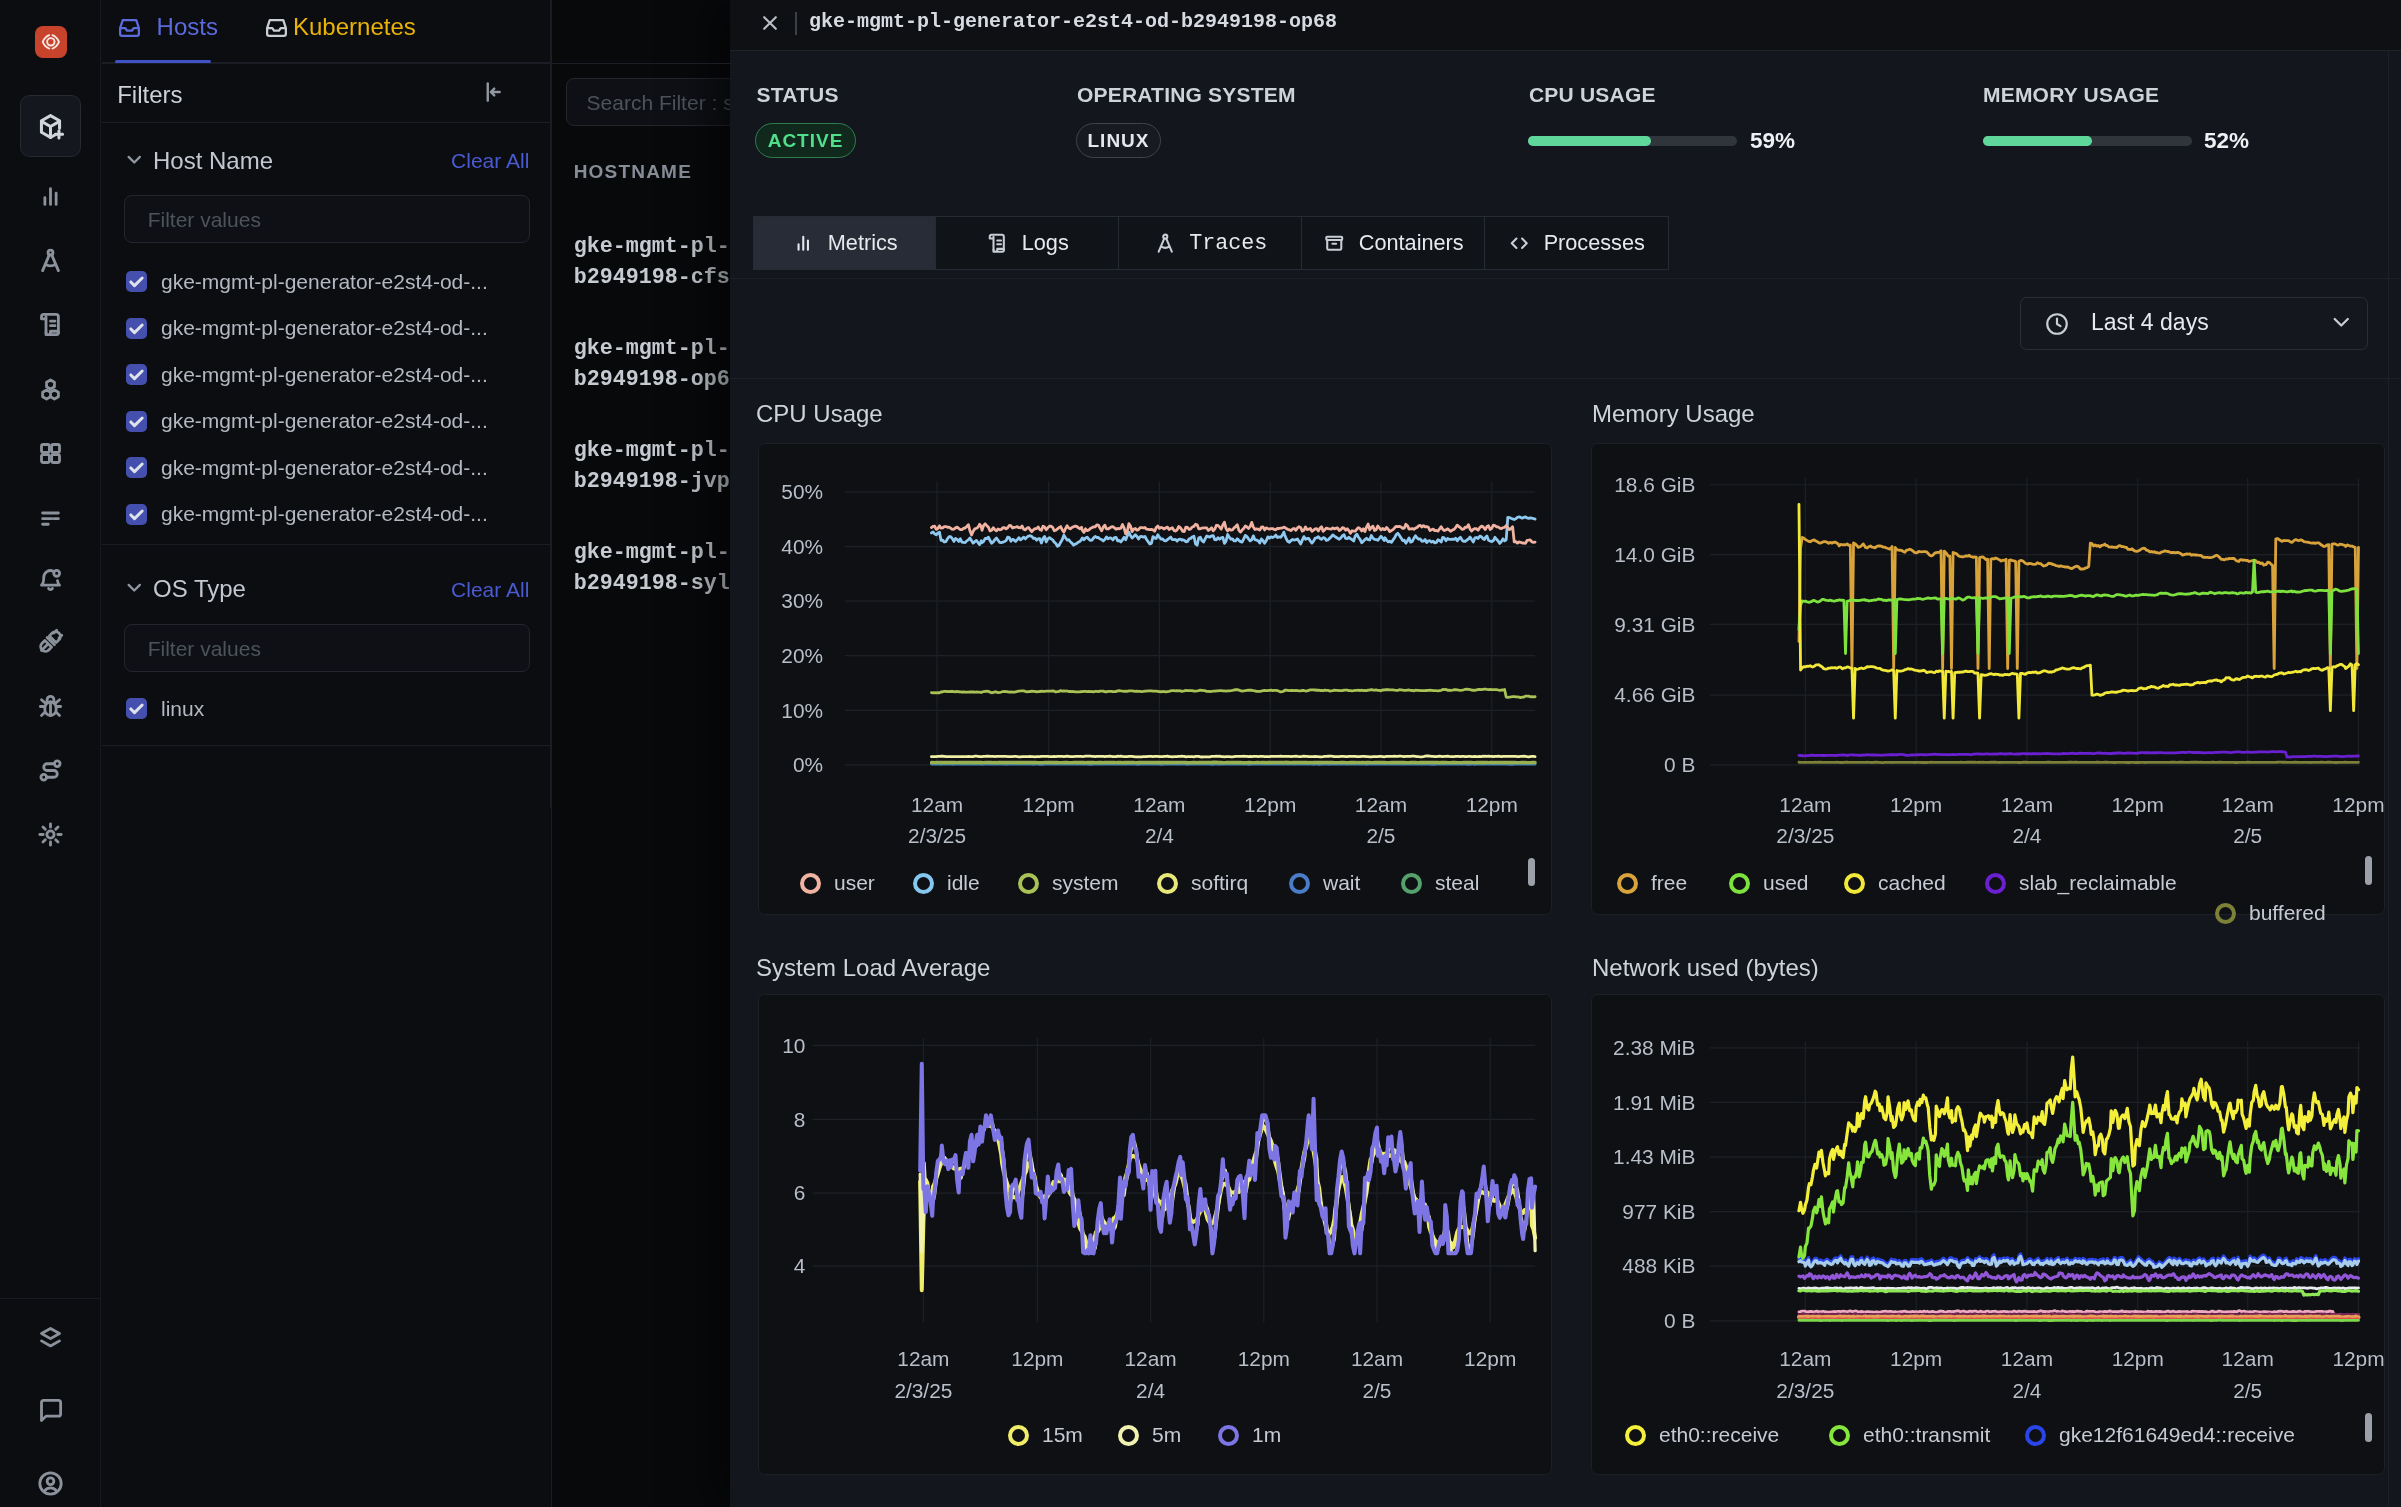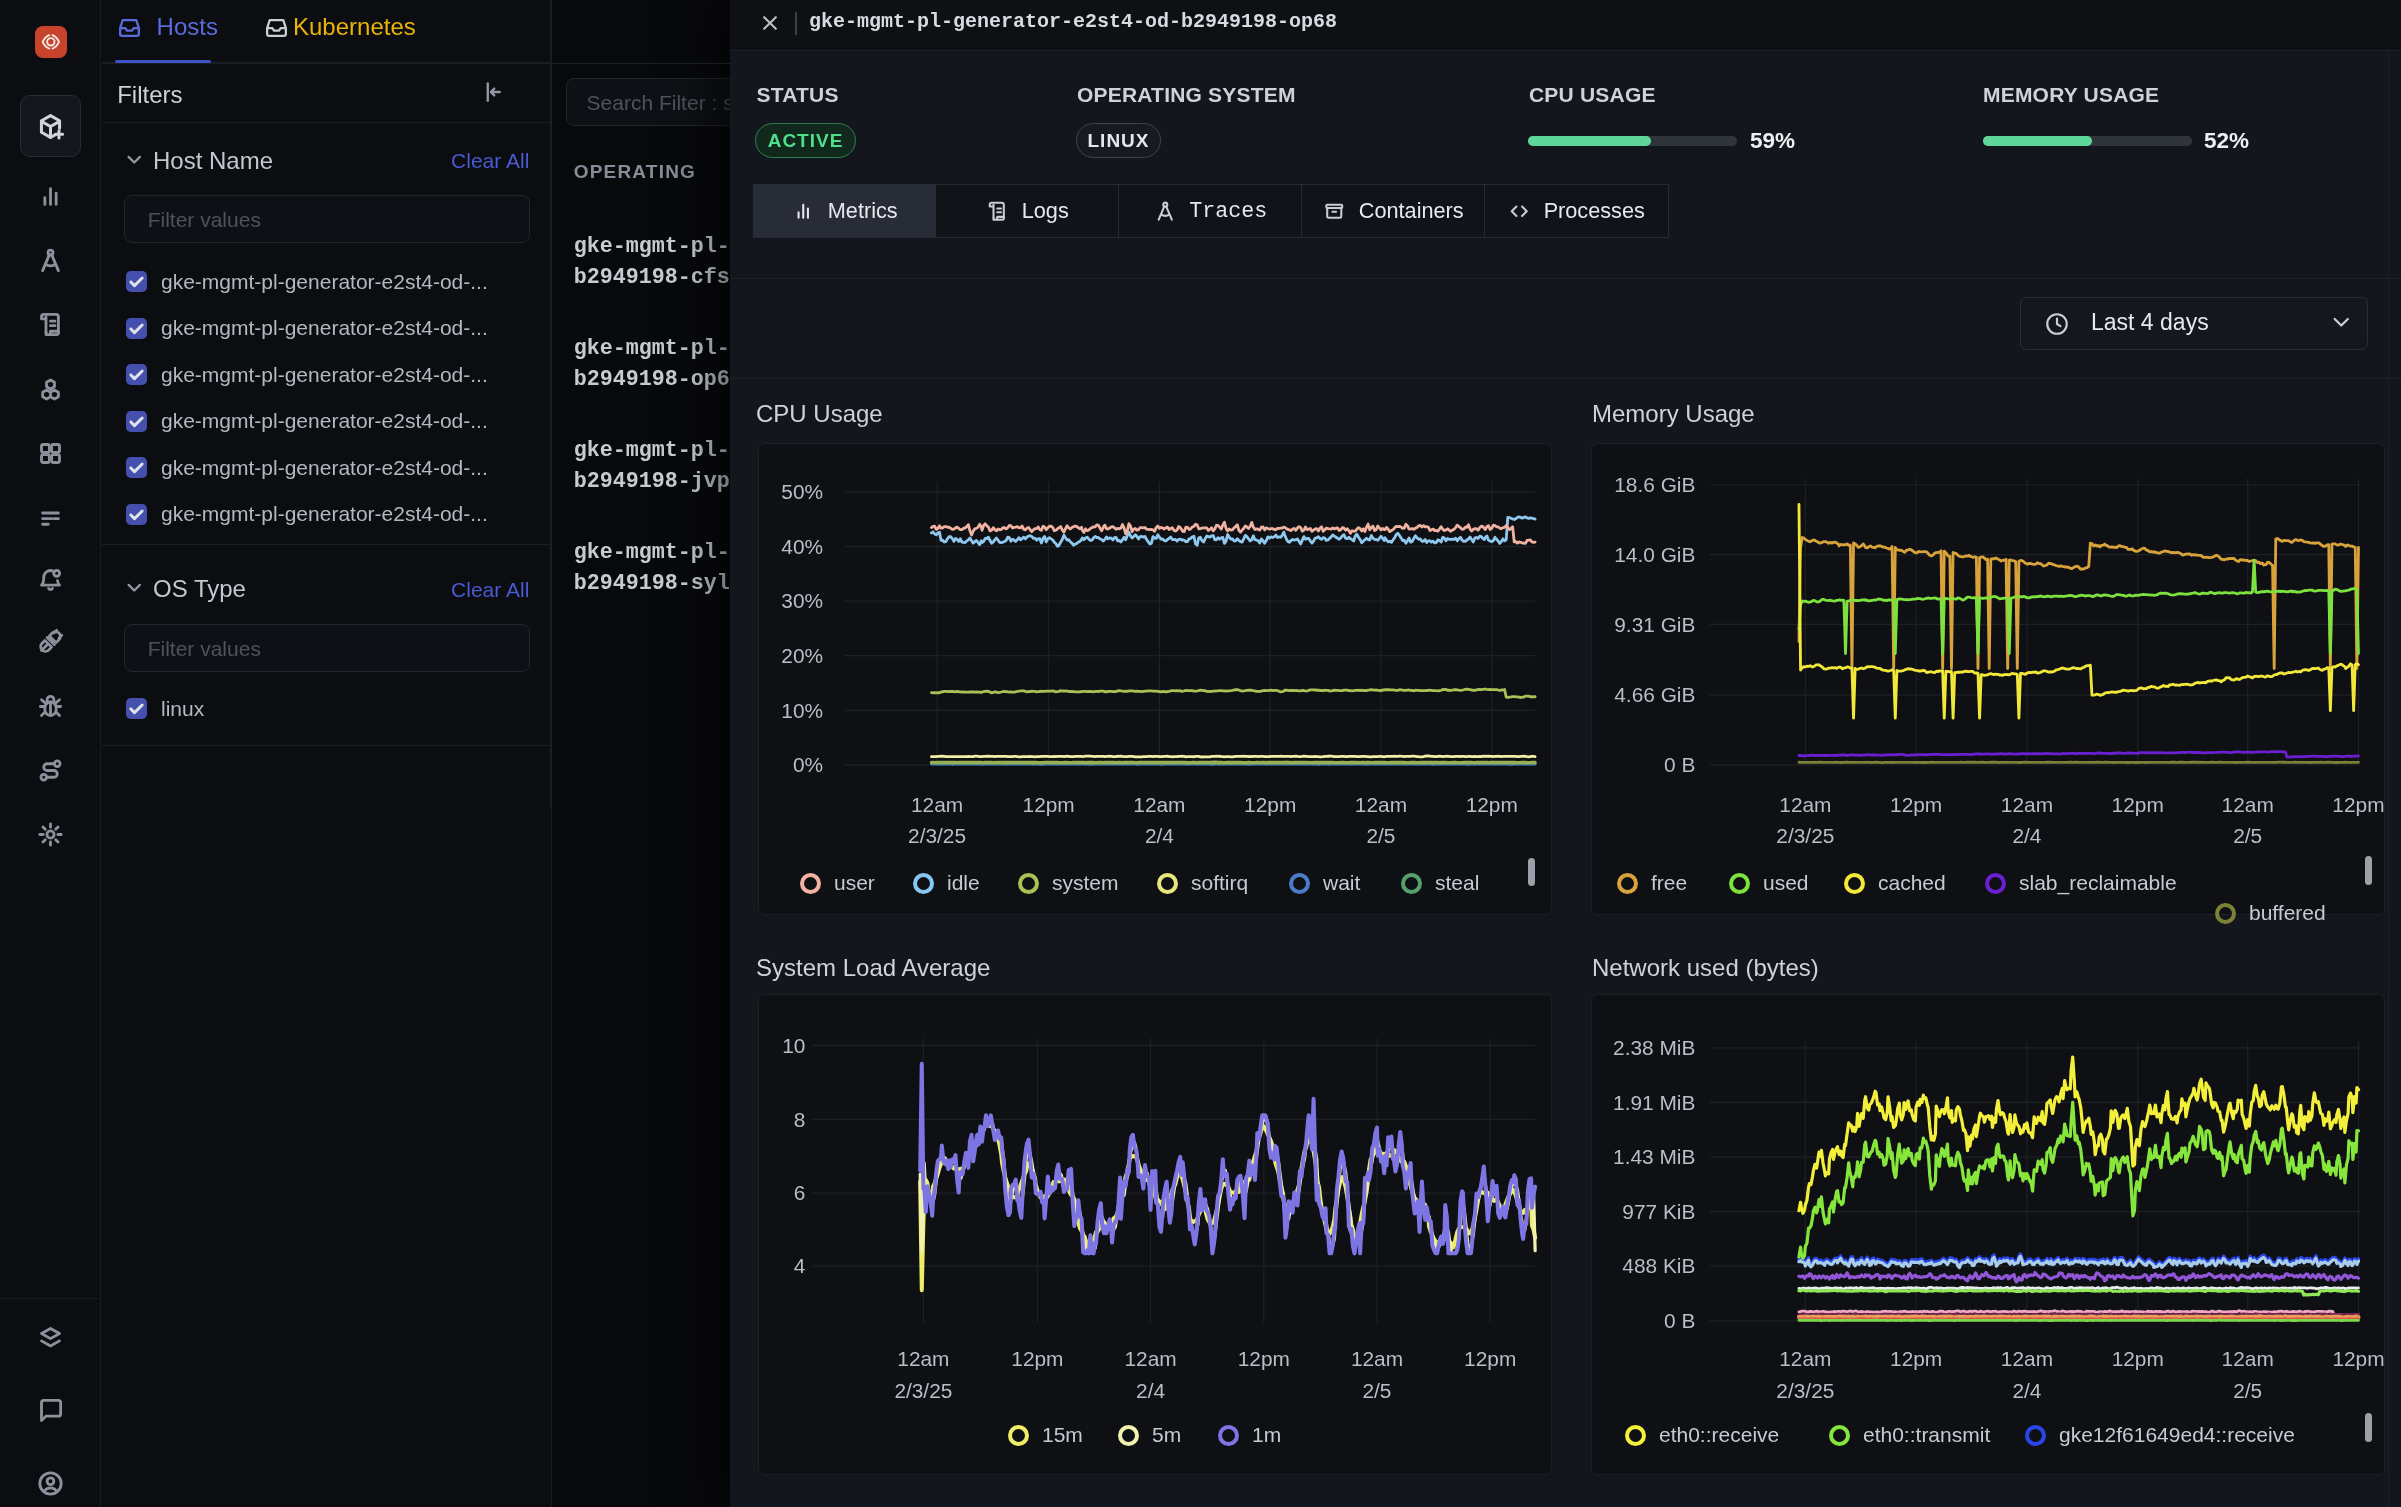--- a/index.html
+++ b/index.html
@@ -16,21 +16,21 @@
 .cbl{position:absolute;font-size:21px;color:#b4b9c1;white-space:nowrap}
 .clear{position:absolute;font-size:21px;color:#4a5ad0;right:21.7px}
 
 #drawer{position:absolute;left:730px;top:0;width:1672px;height:1507px;background:#13161c;box-shadow:-19px 0 39px rgba(0,0,0,.5)}
 #dhead{position:absolute;left:0;top:0;width:1672px;height:51px;background:#0e1014;border-bottom:0.8px solid #1f2228}
 .lbl{position:absolute;font-size:21px;font-weight:bold;color:#ced3da;letter-spacing:0.2px}
 .pill{position:absolute;height:35px;border-radius:17.7px;font-size:19px;font-weight:bold;letter-spacing:1px;display:flex;align-items:center;justify-content:center}
 .bar{position:absolute;width:209px;height:9.6px;border-radius:4.8px;background:#30353c;top:136px}
 .bar>i{display:block;height:9.6px;border-radius:4.8px;background:#5fd79b}
 .pct{position:absolute;top:128px;font-size:22.5px;font-weight:bold;color:#eef0f4}
-.seg{position:absolute;top:184px;height:54px;display:flex;align-items:center;justify-content:center;gap:13px;font-size:21.7px;color:#e6e9ee;background:#101318;border:0.8px solid #262a32}
+.seg{position:absolute;top:216px;height:54px;display:flex;align-items:center;justify-content:center;gap:13px;font-size:21.7px;color:#e6e9ee;background:#101318;border:0.8px solid #262a32}
 .seg svg{flex:none}
 .card{position:absolute;background:#0e1014;border:0.8px solid #1d2026;border-radius:6.4px}
 .ctitle{position:absolute;font-size:24px;color:#ced3da}
 .leg{position:absolute;display:flex;align-items:center;font-size:21px;color:#c6cbd3;white-space:nowrap}
 .leg .ring{width:21px;height:21px;border-radius:50%;border-width:4px;border-style:solid;margin-right:13px}
 .thumb{position:absolute;width:7.2px;border-radius:4px;background:#9ca1a9}
 .axl2{font-family:"Liberation Sans",sans-serif;font-size:26px;fill:#b9bfc8}
 </style></head><body>
 <div id="rail">
 <div class="abs" style="left:35px;top:26px;width:32px;height:32px;background:#c8432b;border-radius:8px;display:flex;align-items:center;justify-content:center">
@@ -196,21 +196,21 @@
 <div class="finput" style="top:624px">Filter values</div>
 <div class="cb" style="left:24px;top:698px"><svg width="21" height="21" viewBox="0 0 24 24" fill="none" stroke="#dfe3ea" stroke-width="3.4" stroke-linecap="round" stroke-linejoin="round">
         <path d="M5.5 12.5l4.2 4.2L18.5 8"></path>
       </svg></div>
 <div class="cbl" style="left:59px;top:697px">linux</div>
 <div class="abs" style="left:0;top:745px;width:449px;border-top:0.8px solid #1a1d23"></div>
 <div class="abs" style="left:448px;top:0;width:0.8px;height:808px;background:#1a1d23"></div>
 </div>
 <div id="hostcol">
 <div class="abs" style="left:13.6px;top:78px;width:417px;height:48px;border:0.8px solid #23262d;border-radius:8px;background:#0e1015;color:#4d535b;font-size:21px;line-height:47px;padding-left:20px">Search Filter : se</div>
-<div class="abs" style="left:21.7px;top:161px;font-size:19px;font-weight:bold;letter-spacing:1.2px;color:#878d97">OPERATING</div>
+<div class="abs" style="left:21.7px;top:161px;font-size:19px;font-weight:bold;letter-spacing:1.2px;color:#878d97">HOSTNAME</div>
 <div class="abs" style="left:21.7px;top:231px;font-family:'Liberation Mono',monospace;font-size:21.7px;font-weight:bold;color:#c6cbd2;white-space:nowrap;line-height:31px">gke-mgmt-pl-generator-<br>b2949198-cfswr</div>
 <div class="abs" style="left:21.7px;top:333px;font-family:'Liberation Mono',monospace;font-size:21.7px;font-weight:bold;color:#c6cbd2;white-space:nowrap;line-height:31px">gke-mgmt-pl-generator-<br>b2949198-op68x</div>
 <div class="abs" style="left:21.7px;top:435px;font-family:'Liberation Mono',monospace;font-size:21.7px;font-weight:bold;color:#c6cbd2;white-space:nowrap;line-height:31px">gke-mgmt-pl-generator-<br>b2949198-jvp1m</div>
 <div class="abs" style="left:21.7px;top:537px;font-family:'Liberation Mono',monospace;font-size:21.7px;font-weight:bold;color:#c6cbd2;white-space:nowrap;line-height:31px">gke-mgmt-pl-generator-<br>b2949198-syl5q</div>
 </div>
 <div id="drawer">
 <div id="dhead"></div>
 <div class="abs" style="left:30px;top:13px"><svg class="" width="20" height="20" viewBox="0 0 24 24" fill="none" stroke="#b9bec6" stroke-width="2.6" stroke-linecap="round" stroke-linejoin="round">
         <path d="M5 5l14 14M19 5L5 19"></path>
       </svg></div>

